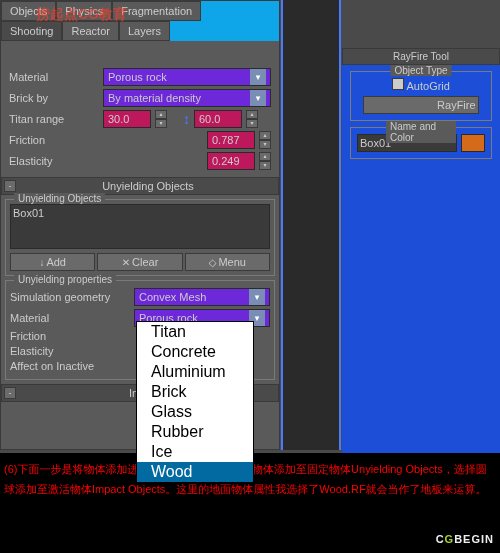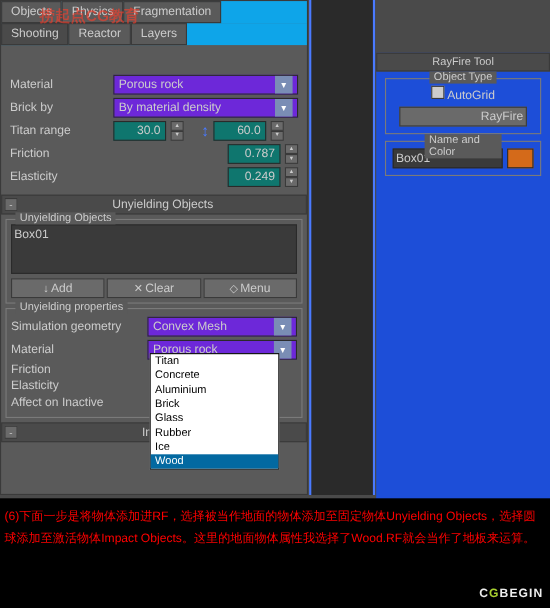--- a/index.html
+++ b/index.html
@@ -8,38 +8,38 @@
 .left-panel { position: absolute; left: 0; top: 0; width: 280px; height: 450px; background: #5a5a5a; border: 1px solid #3a3a3a; }
 .tabs { display: flex; flex-wrap: wrap; background: #0ea5e9; }
 .tab { padding: 3px 8px; background: #5a5a5a; border: 1px solid #3a3a3a; color: #ccc; cursor: pointer; }
 .tab.active { background: #4a4a4a; }
 
 .section { padding: 4px 8px; }
 .row { display: flex; align-items: center; margin: 3px 0; gap: 4px; }
 .label { color: #ccc; width: 90px; }
 .dropdown { flex: 1; background: #6d28d9; border: 1px solid #2a2a2a; color: #ccc; padding: 1px 4px; height: 18px; display: flex; align-items: center; justify-content: space-between; }
 .dd-arrow { width: 16px; height: 16px; background: #7a8db5; display: flex; align-items: center; justify-content: center; color: #fff; font-size: 9px; }
-.spinner { background: #0f766e; border: 1px solid #2a2a2a; color: #ccc; padding: 1px 4px; width: 48px; height: 18px; text-align: right; }
+.spinner { background: #be185d; border: 1px solid #2a2a2a; color: #ccc; padding: 1px 4px; width: 48px; height: 18px; text-align: left; }
 .spin-btns { width: 12px; display: flex; flex-direction: column; }
 .spin-btn { height: 9px; background: #6a6a6a; border: 1px solid #3a3a3a; font-size: 6px; text-align: center; line-height: 7px; color: #ccc; }
 
 .group-header { background: #4a4a4a; color: #ccc; text-align: center; padding: 2px; border: 1px solid #3a3a3a; display: flex; align-items: center; }
 .collapse-btn { width: 12px; height: 12px; background: #6a6a6a; border: 1px solid #3a3a3a; margin-right: 4px; text-align: center; line-height: 10px; font-size: 9px; }
 .group-title { flex: 1; }
 
 .fieldset { border: 1px solid #7a7a7a; margin: 4px; padding: 4px; position: relative; }
 .legend { position: absolute; top: -7px; left: 8px; background: #5a5a5a; color: #ccc; padding: 0 4px; font-size: 10px; }
 .listbox { background: #3a3a3a; border: 1px solid #2a2a2a; height: 45px; color: #ccc; padding: 2px; }
 
 .btn-row { display: flex; gap: 2px; margin-top: 4px; }
 .btn { flex: 1; background: #6a6a6a; border: 1px solid #3a3a3a; color: #ccc; padding: 2px 4px; display: flex; align-items: center; justify-content: center; gap: 2px; cursor: pointer; }
 .btn-icon { font-size: 10px; }
 
 .open-list { position: absolute; background: #fff; border: 1px solid #000; color: #000; width: 118px; z-index: 10; }
-.open-list .opt { padding: 1px 4px; font-size: 10px; }
+.open-list .opt { padding: 1px 14px; font-size: 16px; }
 .open-list .opt.sel { background: #0369a1; color: #fff; }
 
 .viewport { position: absolute; left: 281px; top: 0; width: 60px; height: 450px; background: #2a2a2a; border-left: 2px solid #4a7aff; border-right: 2px solid #4a7aff; }
 
 .right-panel { position: absolute; right: 0; top: 0; width: 158px; height: 450px; background: #1d4ed8; margin-top: 48px; }
 .rollout-title { background: #4a4a4a; color: #ccc; text-align: center; padding: 2px; border: 1px solid #3a3a3a; font-size: 10px; }
 .r-fieldset { border: 1px solid #7a7a7a; margin: 6px 8px; padding: 6px; position: relative; }
 .r-legend { position: absolute; top: -7px; left: 50%; transform: translateX(-50%); background: #5a5a5a; color: #ccc; padding: 0 4px; font-size: 10px; }
 .chk { width: 12px; height: 12px; border: 1px solid #3a3a3a; background: #ccc; display: inline-block; }
 .r-btn { display: block; width: 90%; margin: 4px auto 0; background: #6a6a6a; border: 1px solid #3a3a3a; color: #ccc; padding: 2px; text-align: right; }

